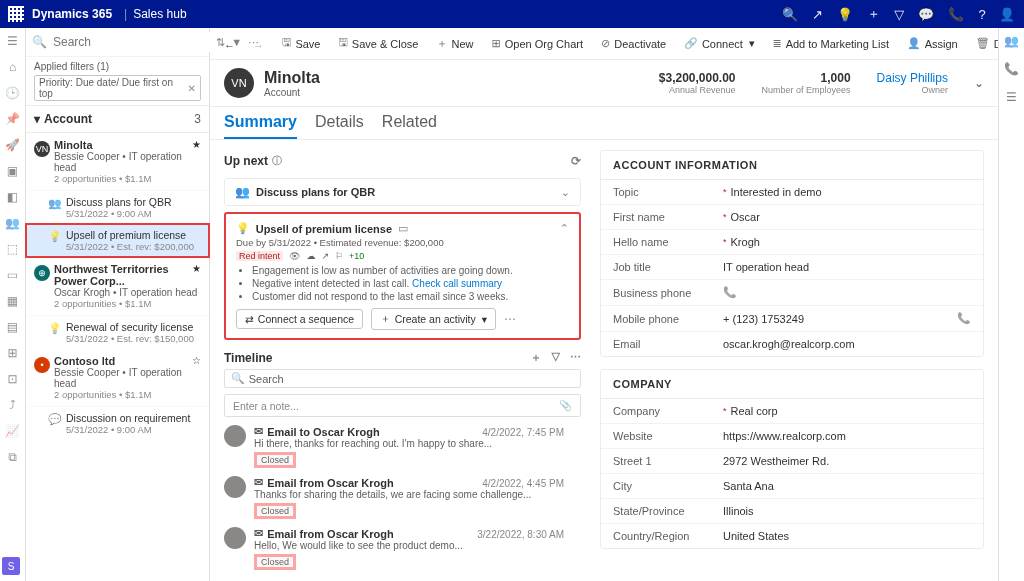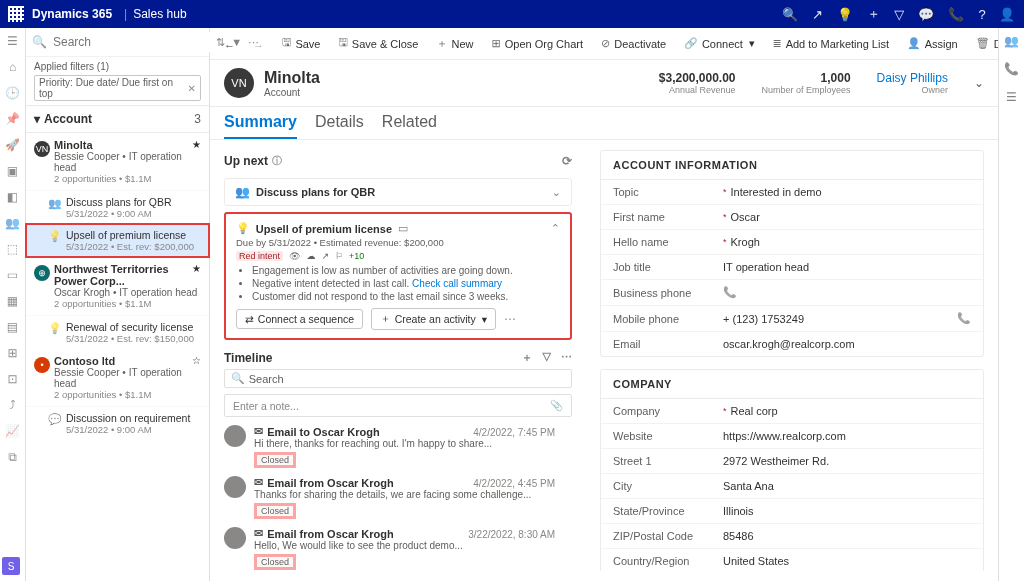--- a/index.html
+++ b/index.html
@@ -47,21 +47,21 @@
 .hdr .title{font-size:16px;font-weight:600}
 .hdr .subtitle{font-size:10px;color:#605e5c}
 .stats{margin-left:auto;display:flex;gap:26px;align-items:center}
 .stats .v{font-size:12px;font-weight:600;text-align:right}
 .stats .l{font-size:9px;color:#8a8886;text-align:right}
 .stats .owner .v{color:#0078d4;font-weight:400}
 .stats .chev{color:#605e5c;align-self:center}
 .tabs{display:flex;gap:18px;padding:0 14px;border-bottom:1px solid #edebe9;font-size:16px}
 .tabs div{padding:6px 0;color:#605e5c}
 .tabs .active{color:#0078d4;font-weight:600;border-bottom:2px solid #0078d4}
-.body{flex:1;display:flex;gap:28px;padding:10px 14px;overflow:hidden}
+.body{flex:1;display:flex;gap:19px;padding:10px 14px;overflow:hidden}
 .midcol{flex:1;min-width:0;overflow-y:auto}
 .rightcol{width:384px;overflow-y:auto}
 .sectionhdr{font-size:12px;font-weight:600;display:flex;align-items:center;padding:4px 0}
 .sectionhdr .info{opacity:.5;margin-left:4px;font-size:10px}
 .sectionhdr .spin{margin-left:auto;opacity:.6}
 .upnext{border:1px solid #edebe9;border-radius:3px;padding:6px 10px;margin-top:6px}
 .upnext .row1{display:flex;align-items:center;gap:6px;font-size:11px}
 .upnext .row1 .ic{font-size:12px;opacity:.8}
 .upnext .row1 .chev{margin-left:auto;opacity:.6}
 .card{border:2px solid #e23c3c;border-radius:3px;padding:8px 10px;margin-top:6px;position:relative}
@@ -454,24 +454,20 @@
             </div>
           <div class="fld">
               <span class="lbl">City</span>
               <span class="val">Santa Ana</span>
             </div>
           <div class="fld">
               <span class="lbl">State/Province</span>
               <span class="val">Illinois</span>
             </div>
           <div class="fld">
-              <span class="lbl">ZIP/Postal Code</span>
-              <span class="val">85486</span>
-            </div>
-          <div class="fld">
               <span class="lbl">Country/Region</span>
               <span class="val">United States</span>
             </div>
         </div>
       </div>
     </div>
   </div>
 
   <div class="rightrail">
     <div>👥</div>

